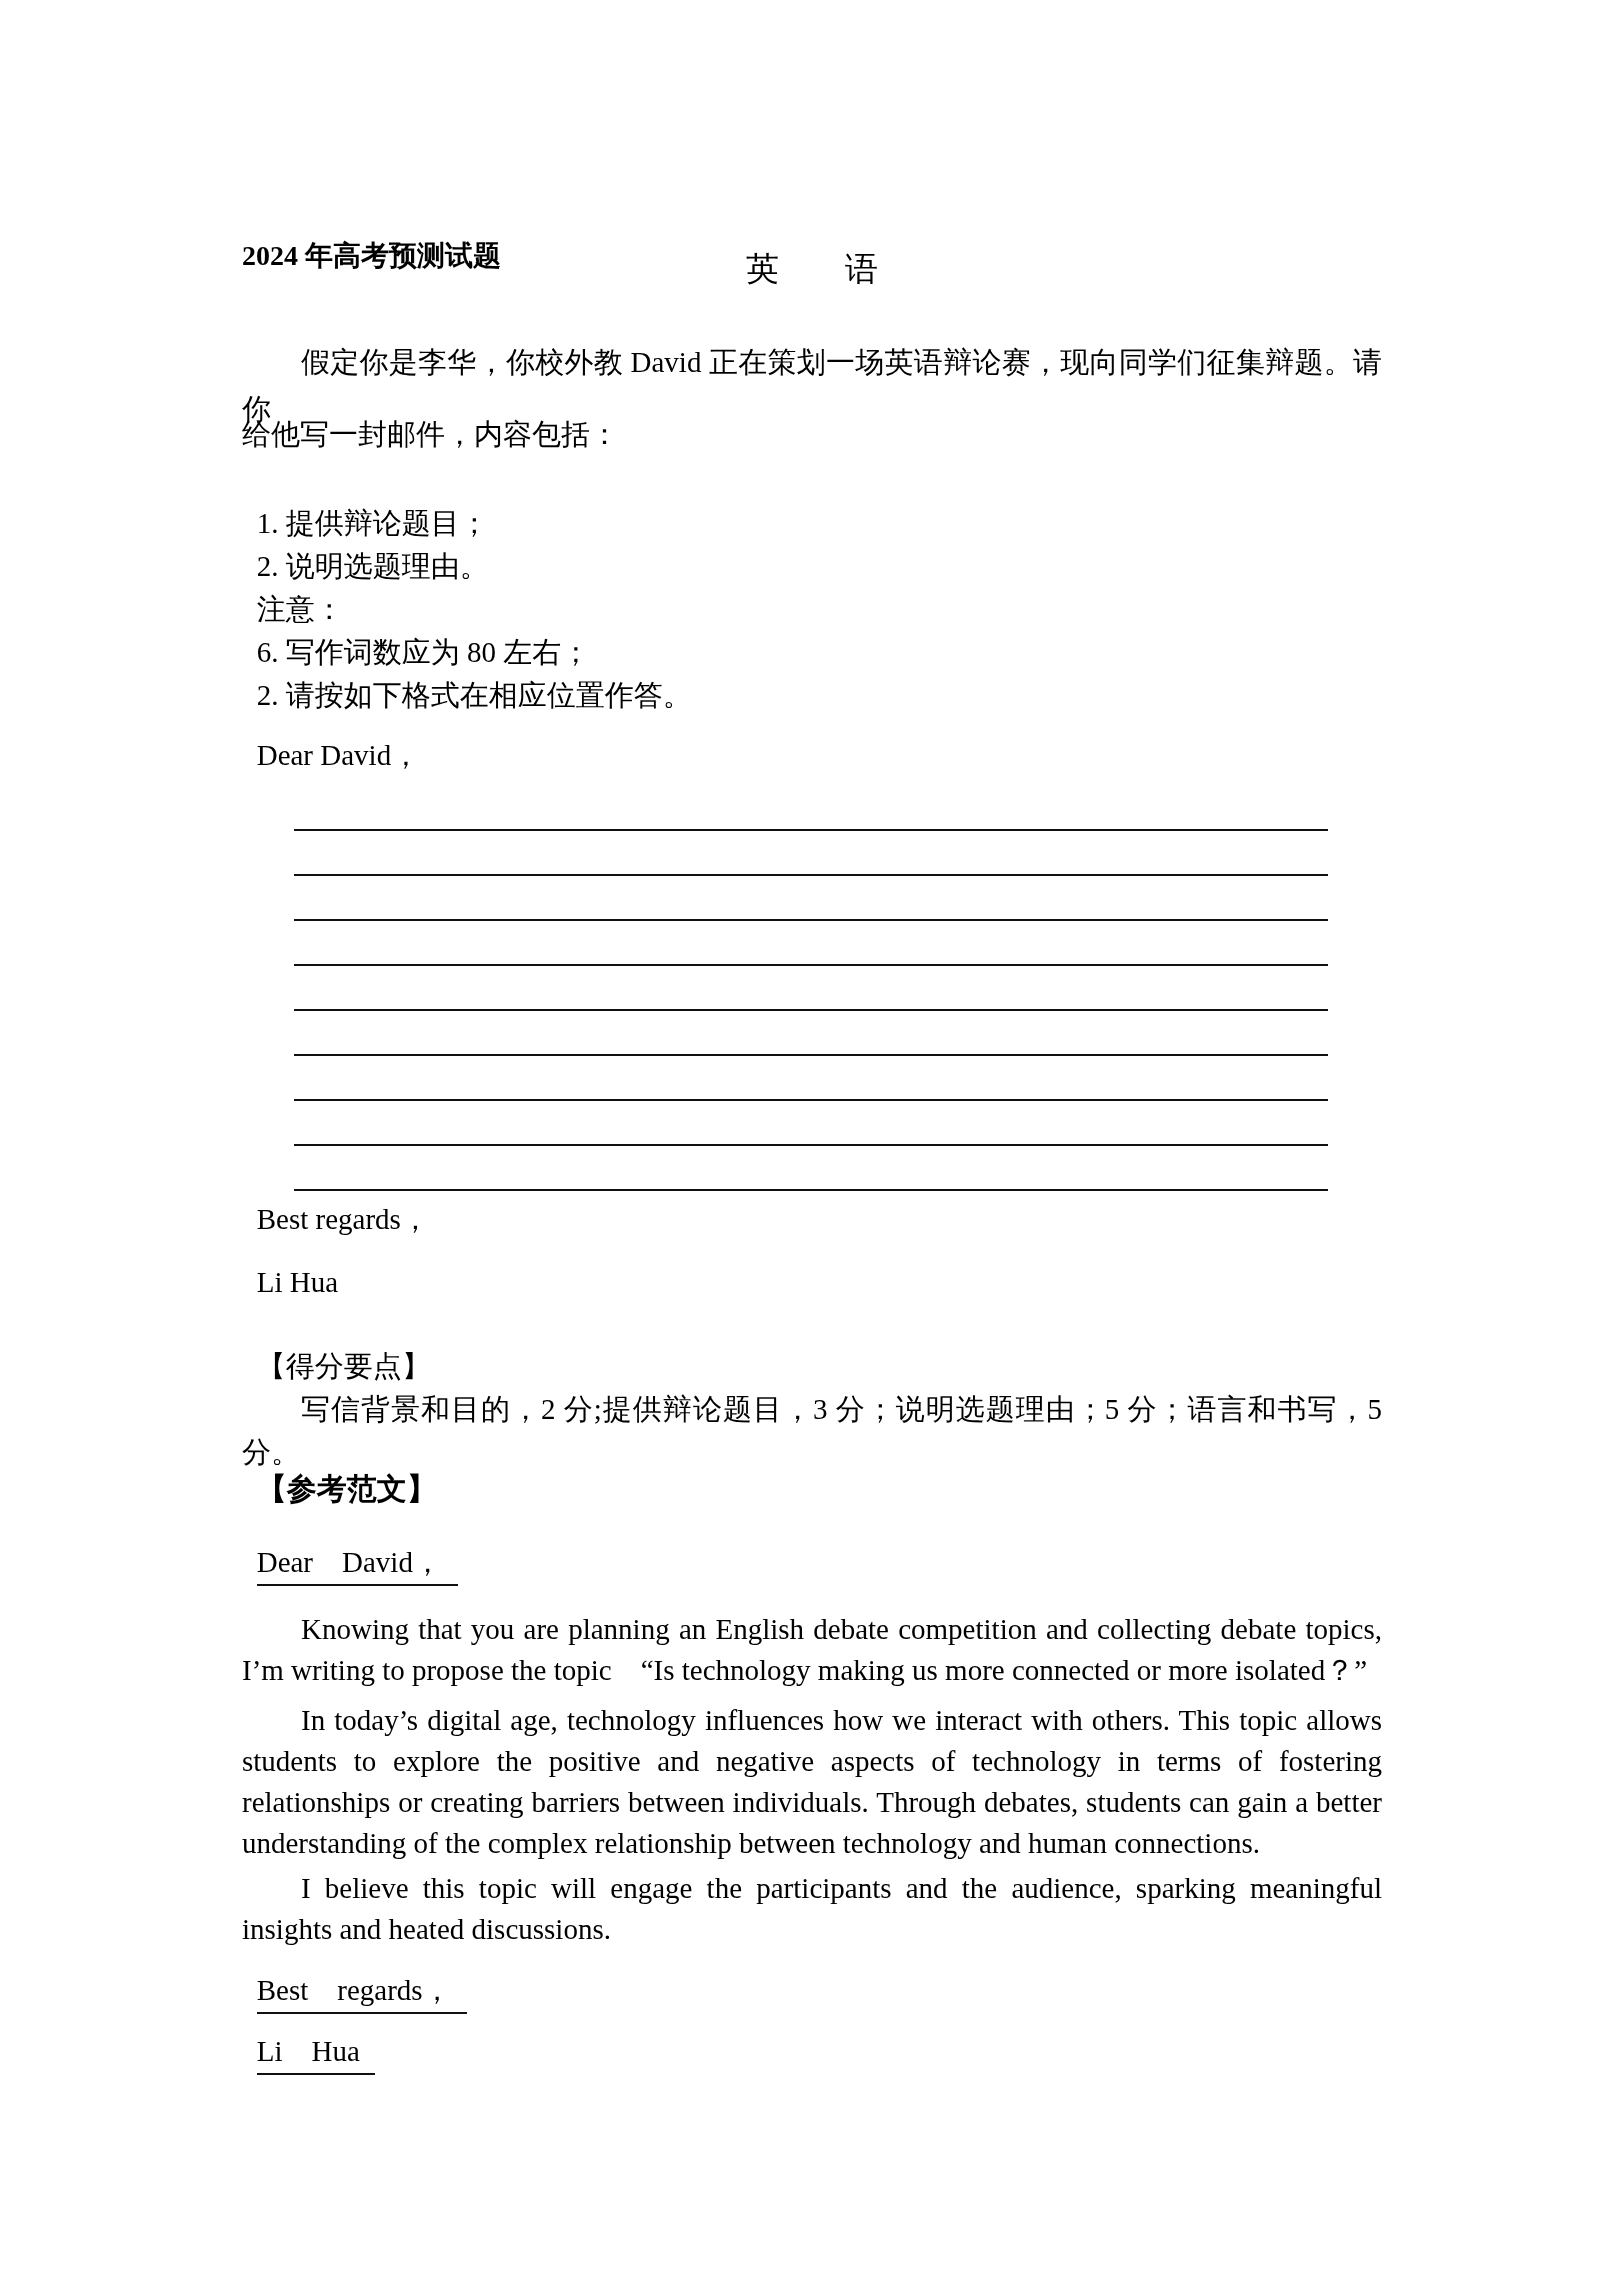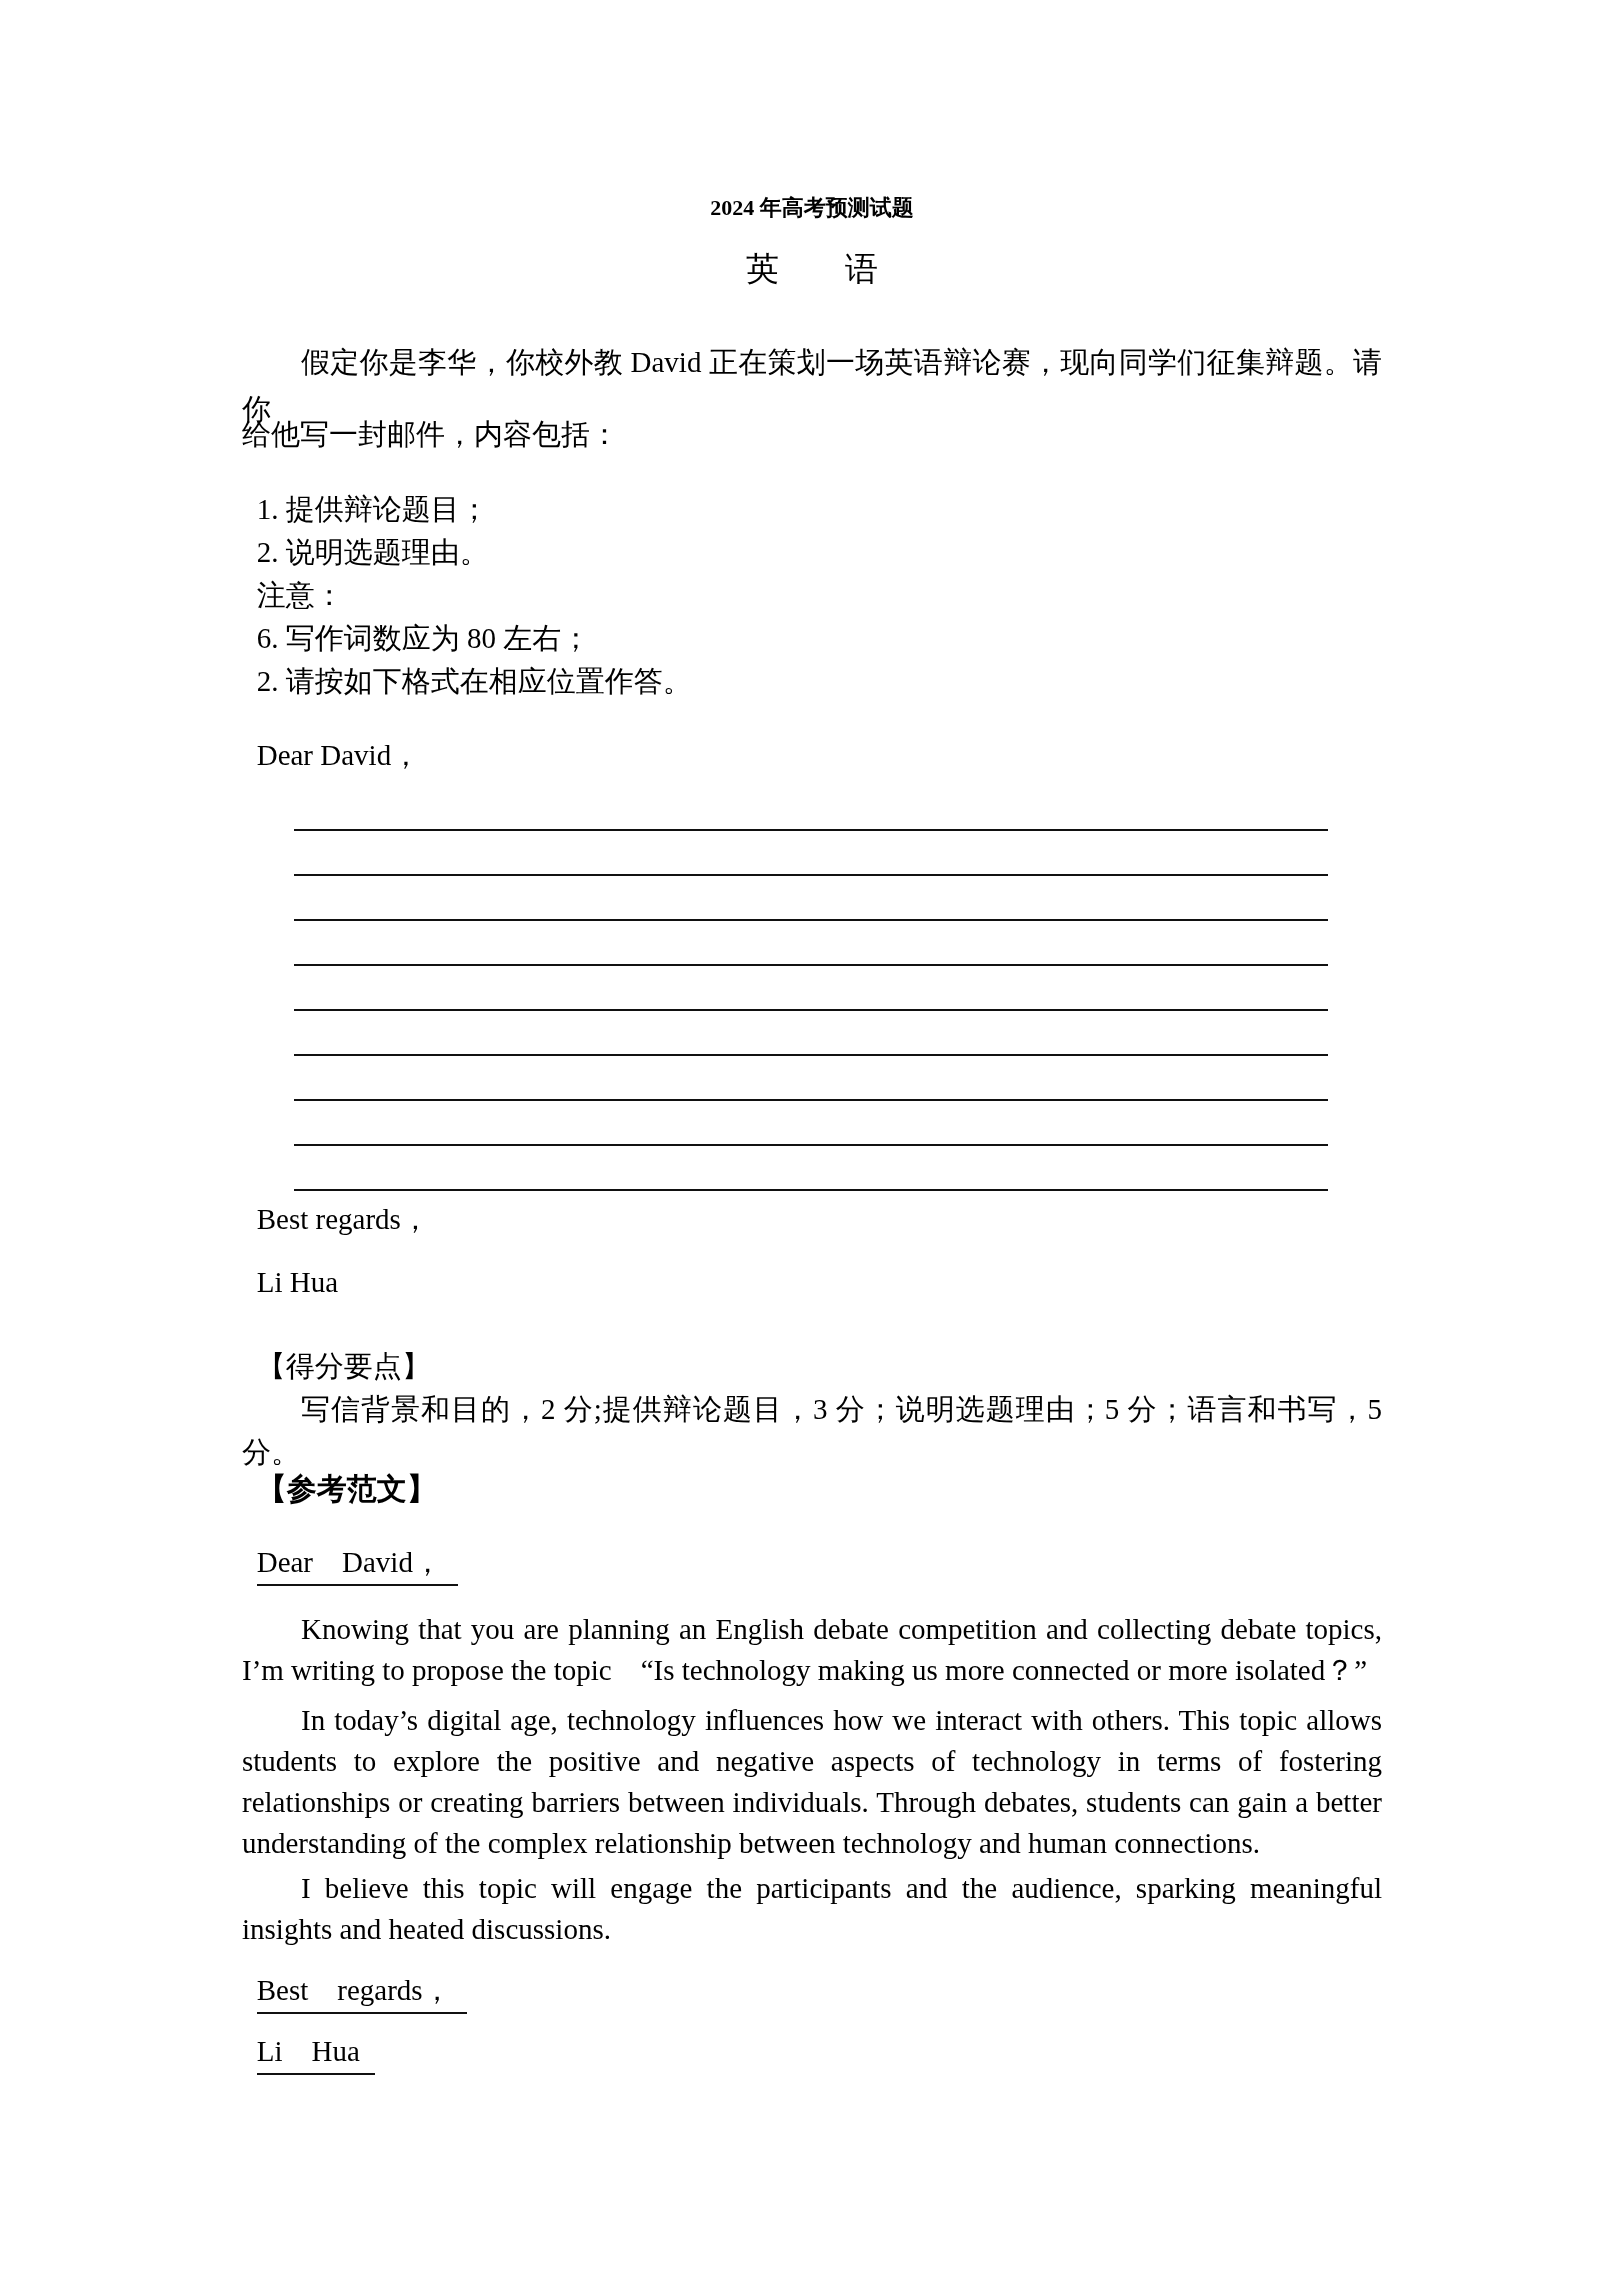--- a/index.html
+++ b/index.html
@@ -12,21 +12,21 @@
     font-family:"Liberation Serif","DejaVu Serif",serif;
     font-size:29px;
     overflow:hidden;
   }
   .content {
     position:absolute; left:242px; top:0;
     width:1140px; height:100%;
   }
   .blk { position:absolute; left:0; right:0; }
 
-  .title-line   { text-align:center; font-weight:bold; font-size:22px; line-height:43px; }
+  .title-line   { font-weight:bold; font-size:28px; line-height:43px;margin-top:48px; }
   .subject-line { text-align:center; font-weight:normal; font-size:33px; line-height:43px; }
 
   .cn-line { line-height:47px; }
   .justify-full { text-align:justify; text-align-last:justify; }
   .indent-2em { text-indent:59px; }
   .indent-sm  { padding-left:14.7px; }
 
   .list-block { line-height:43px; }
 
   .answer-line {
@@ -53,21 +53,21 @@
     border-bottom:2px solid #111;
     padding-right:15.7px;
     padding-bottom:1px;
   }
 
   
   #title1      { top:186px; }
   #title2      { top:248px; }
   #intro1      { top:339px; }
   #intro2      { top:411px; }
-  #list        { top:488px; }
+  #list        { top:502px; }
   #dear1       { top:734px; line-height:42px; }
   #answer-lines{ top:786px; }
   #close1      { top:1198px; line-height:42px; }
   #sig1        { top:1261px; line-height:42px; }
   #scoring-h   { top:1345px; }
   #scoring-body{ top:1388px; }
   #ref-h       { top:1468px; }
   #ref-dear    { top:1541px; line-height:42px; }
   #ref-p1      { top:1609px; }
   #ref-p2      { top:1700px; }

